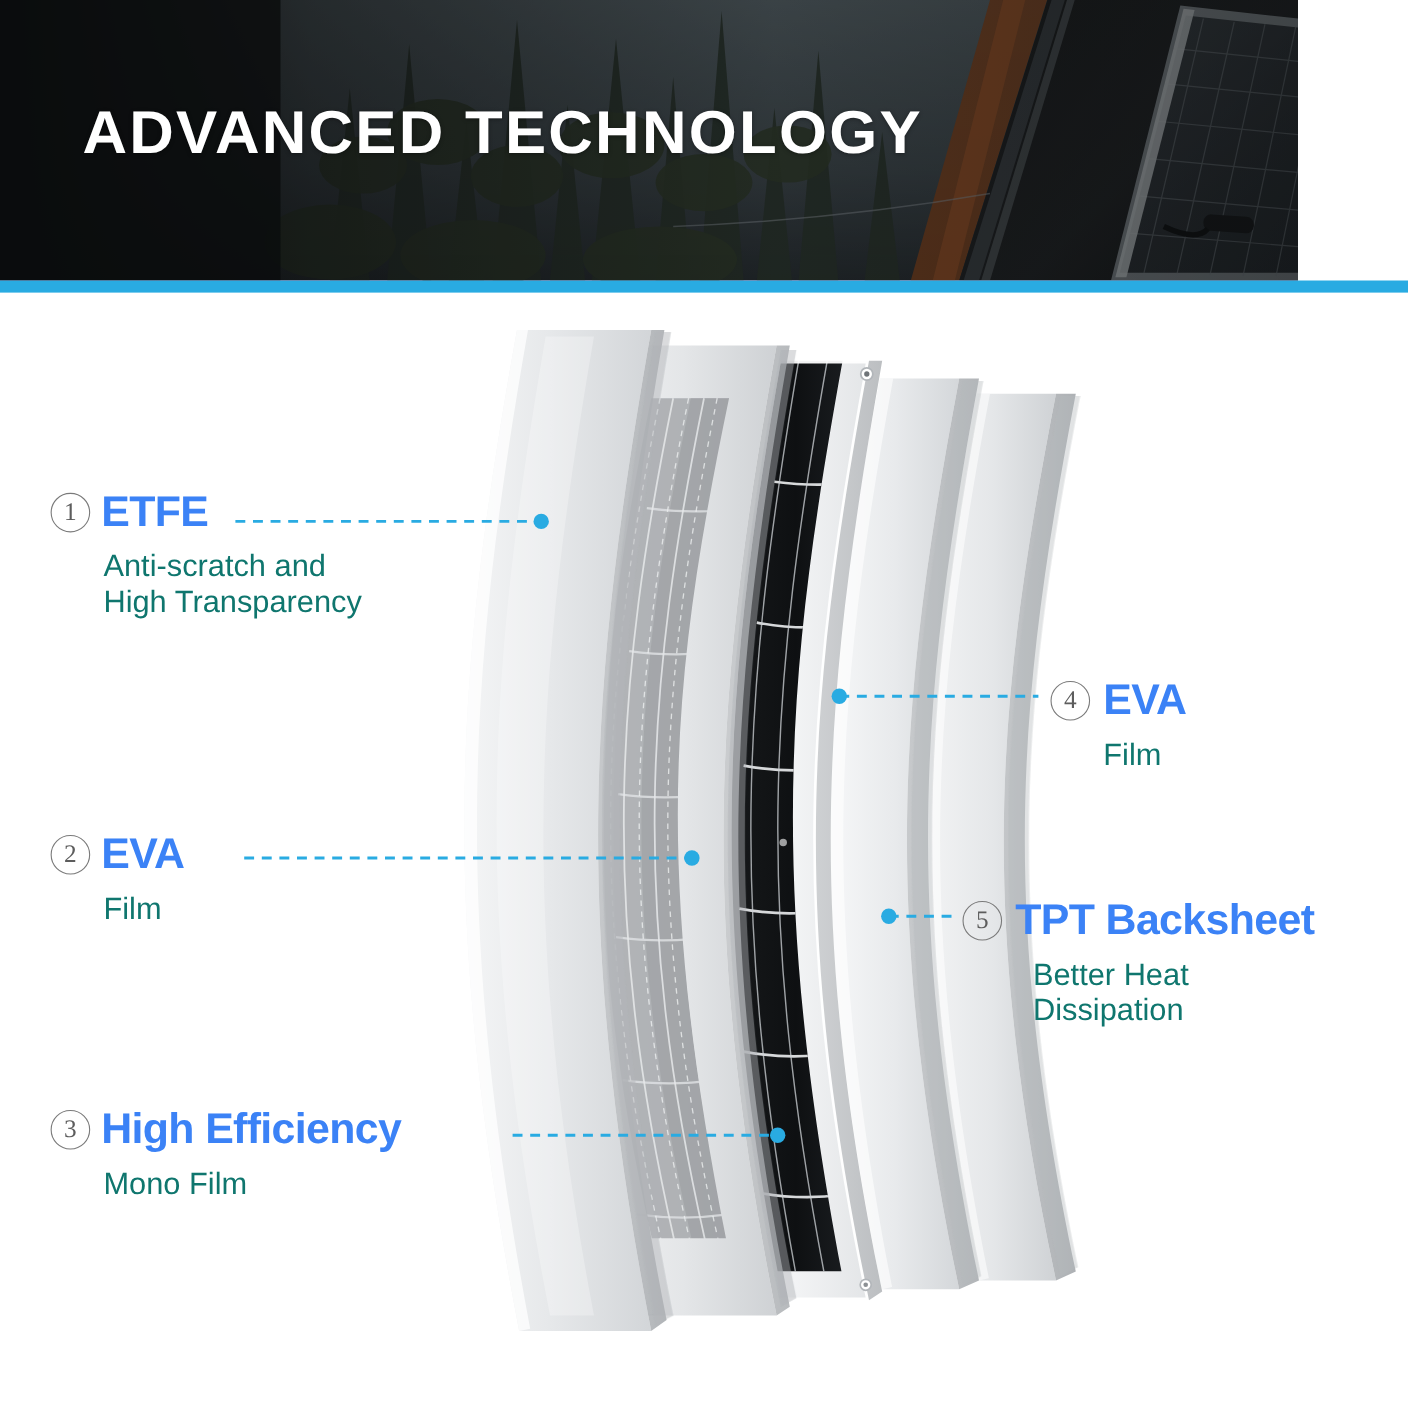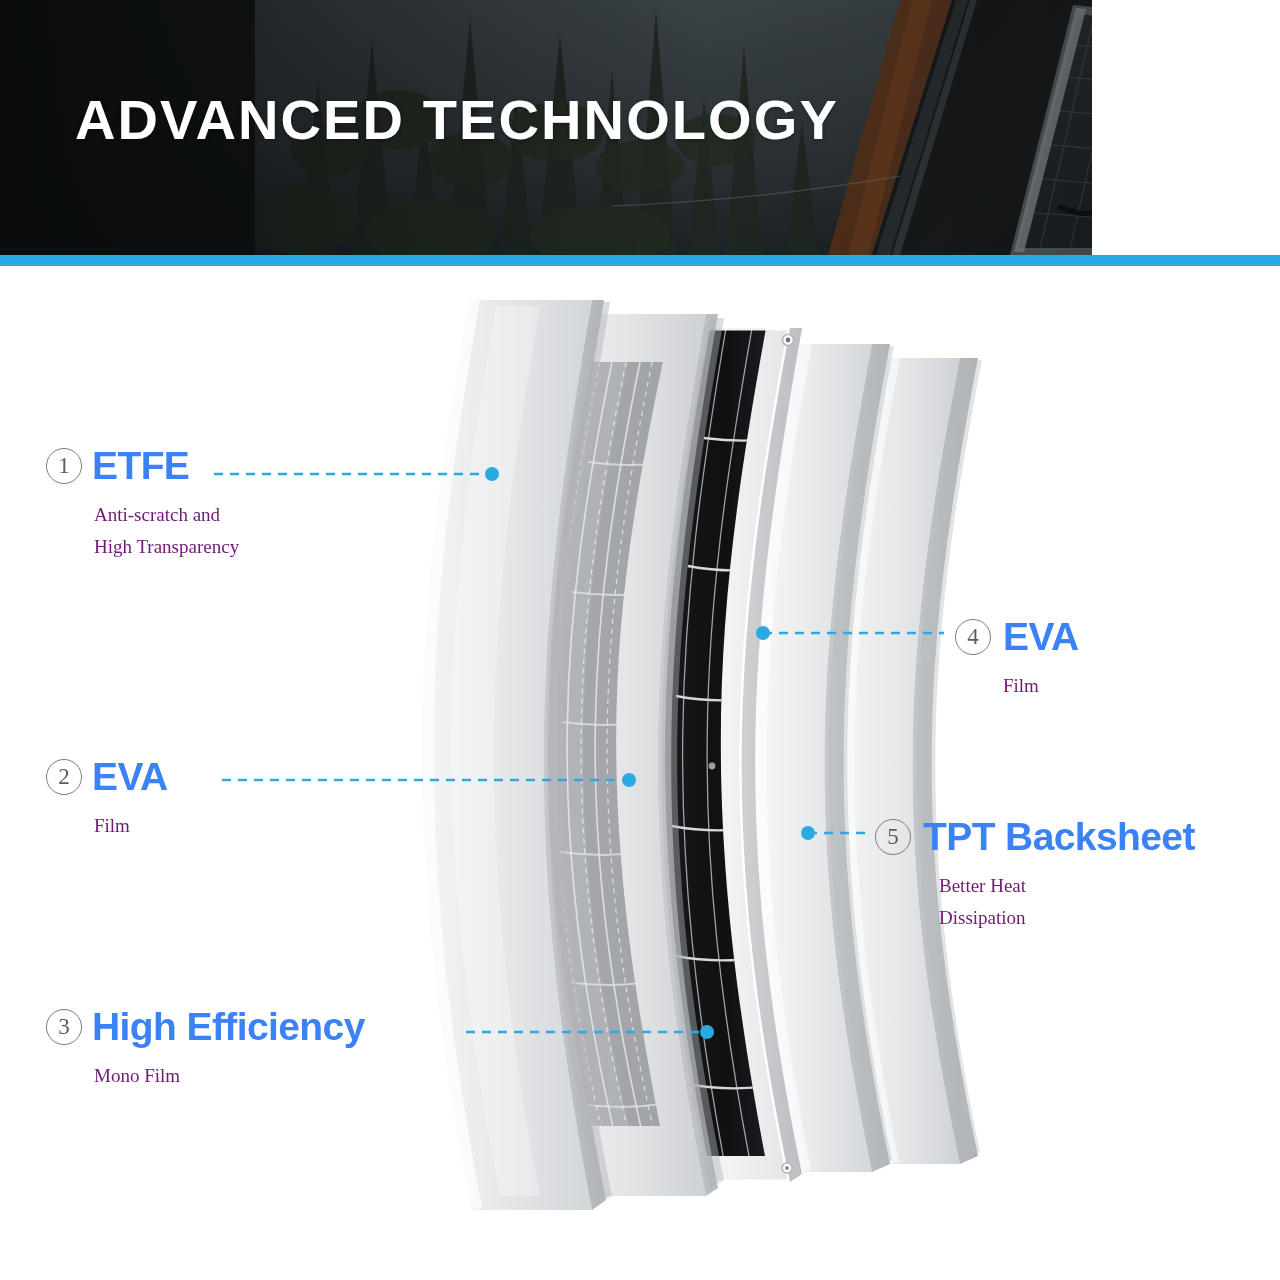--- a/index.html
+++ b/index.html
@@ -6,21 +6,21 @@
   html,body { width:1280px; height:1280px; }
   body {
     font-family:"Liberation Sans", sans-serif;
     background:#ffffff;
     overflow:hidden;
     position:relative;
   }
 
   
   #hero {
-    position:absolute; left:0; top:0; width:1092px; height:255px;
+    position:absolute; left:0; top:0; width:1180px; height:255px;
     overflow:hidden;
     background:#ec4899;
   }
   #hero-photo { position:absolute; inset:0; }
   #hero-title {
     position:absolute; left:75px; top:88px;
     font-size:55px; font-weight:bold; color:#ffffff;
     letter-spacing:2.0px;
     font-family:"Liberation Sans", sans-serif;
     transform:scaleX(1.02);
@@ -47,22 +47,22 @@
     text-align:center; font-family:"Liberation Serif", serif;
   }
   .ttl {
     color:#3b82f6; font-size:39px; font-weight:bold;
     letter-spacing:-0.6px; white-space:nowrap;
     font-family:"Liberation Sans", sans-serif;
   }
   .ttl.left  { margin-left:10px; }
   .ttl.right { margin-left:12px; }
   .sub {
-    color:#701a75; font-size:19px; line-height:32px;
-    font-family:Liberation Serif, serif;
+    color:#0f766e; font-size:28px; line-height:32px;
+    font-family:Liberation Sans, sans-serif;
     white-space:pre-line;
   }
 
   #c1 { left:46px;  top:444px; }
   #c1 .sub { margin-left:48px; margin-top:11px; }
   #c2 { left:46px;  top:755px; }
   #c2 .sub { margin-left:48px; margin-top:11px; }
   #c3 { left:46px;  top:1005px; }
   #c3 .sub { margin-left:48px; margin-top:11px; }
   #c4 { left:955px; top:615px; }

